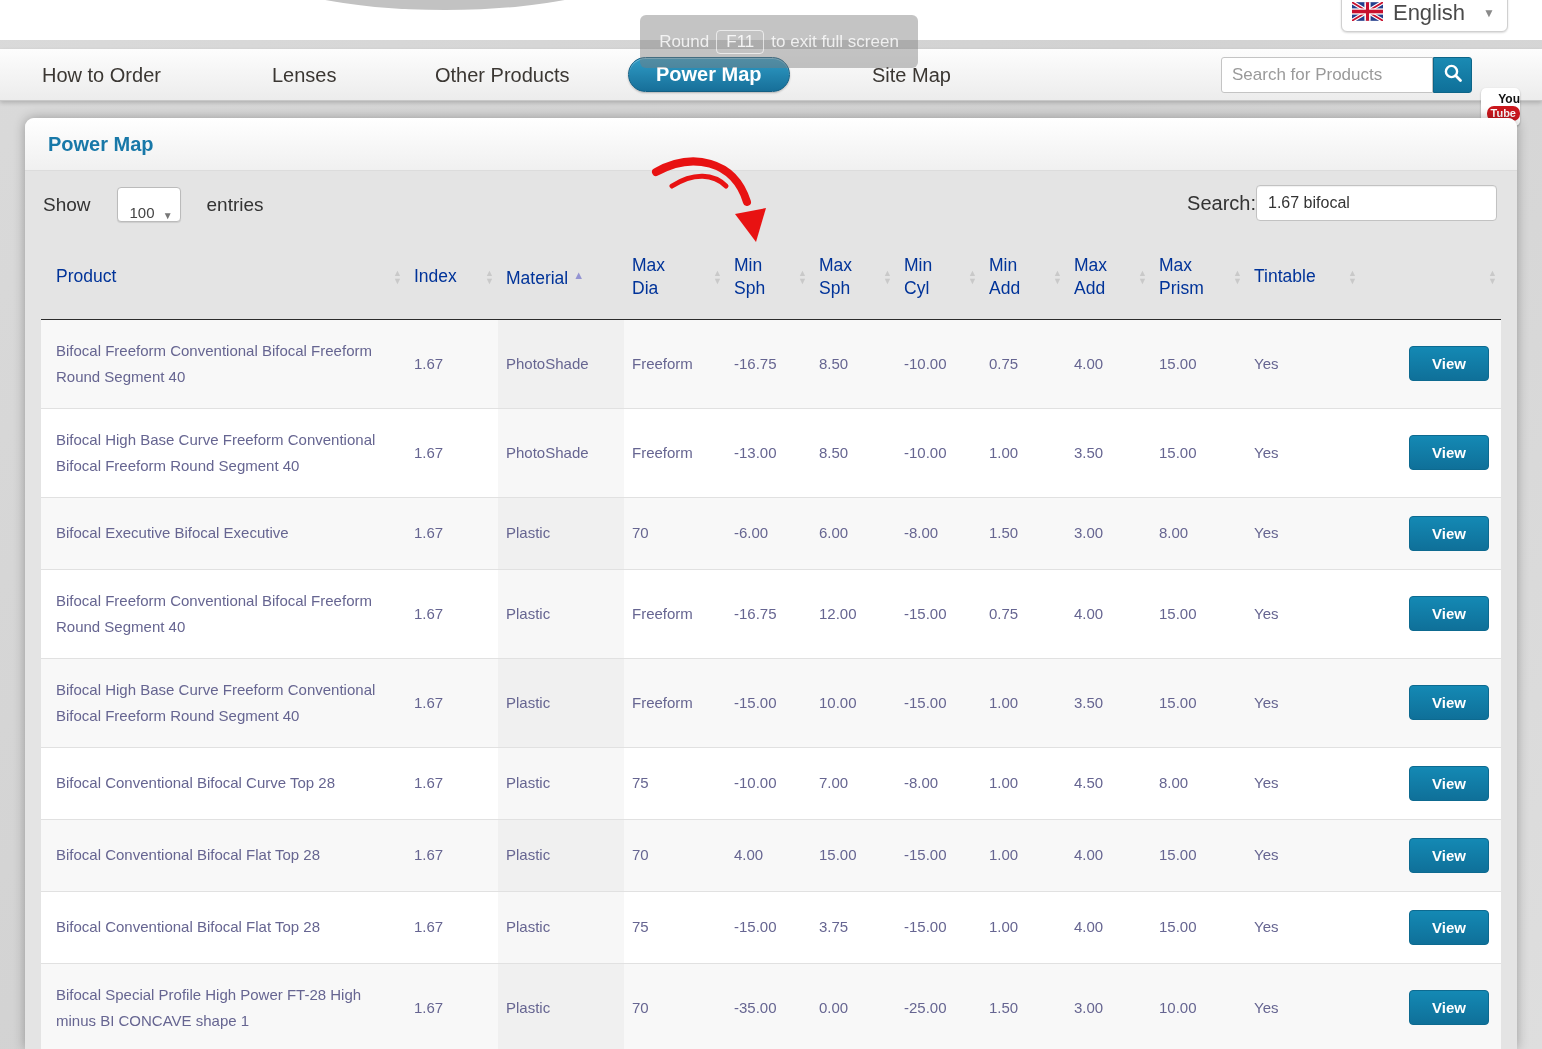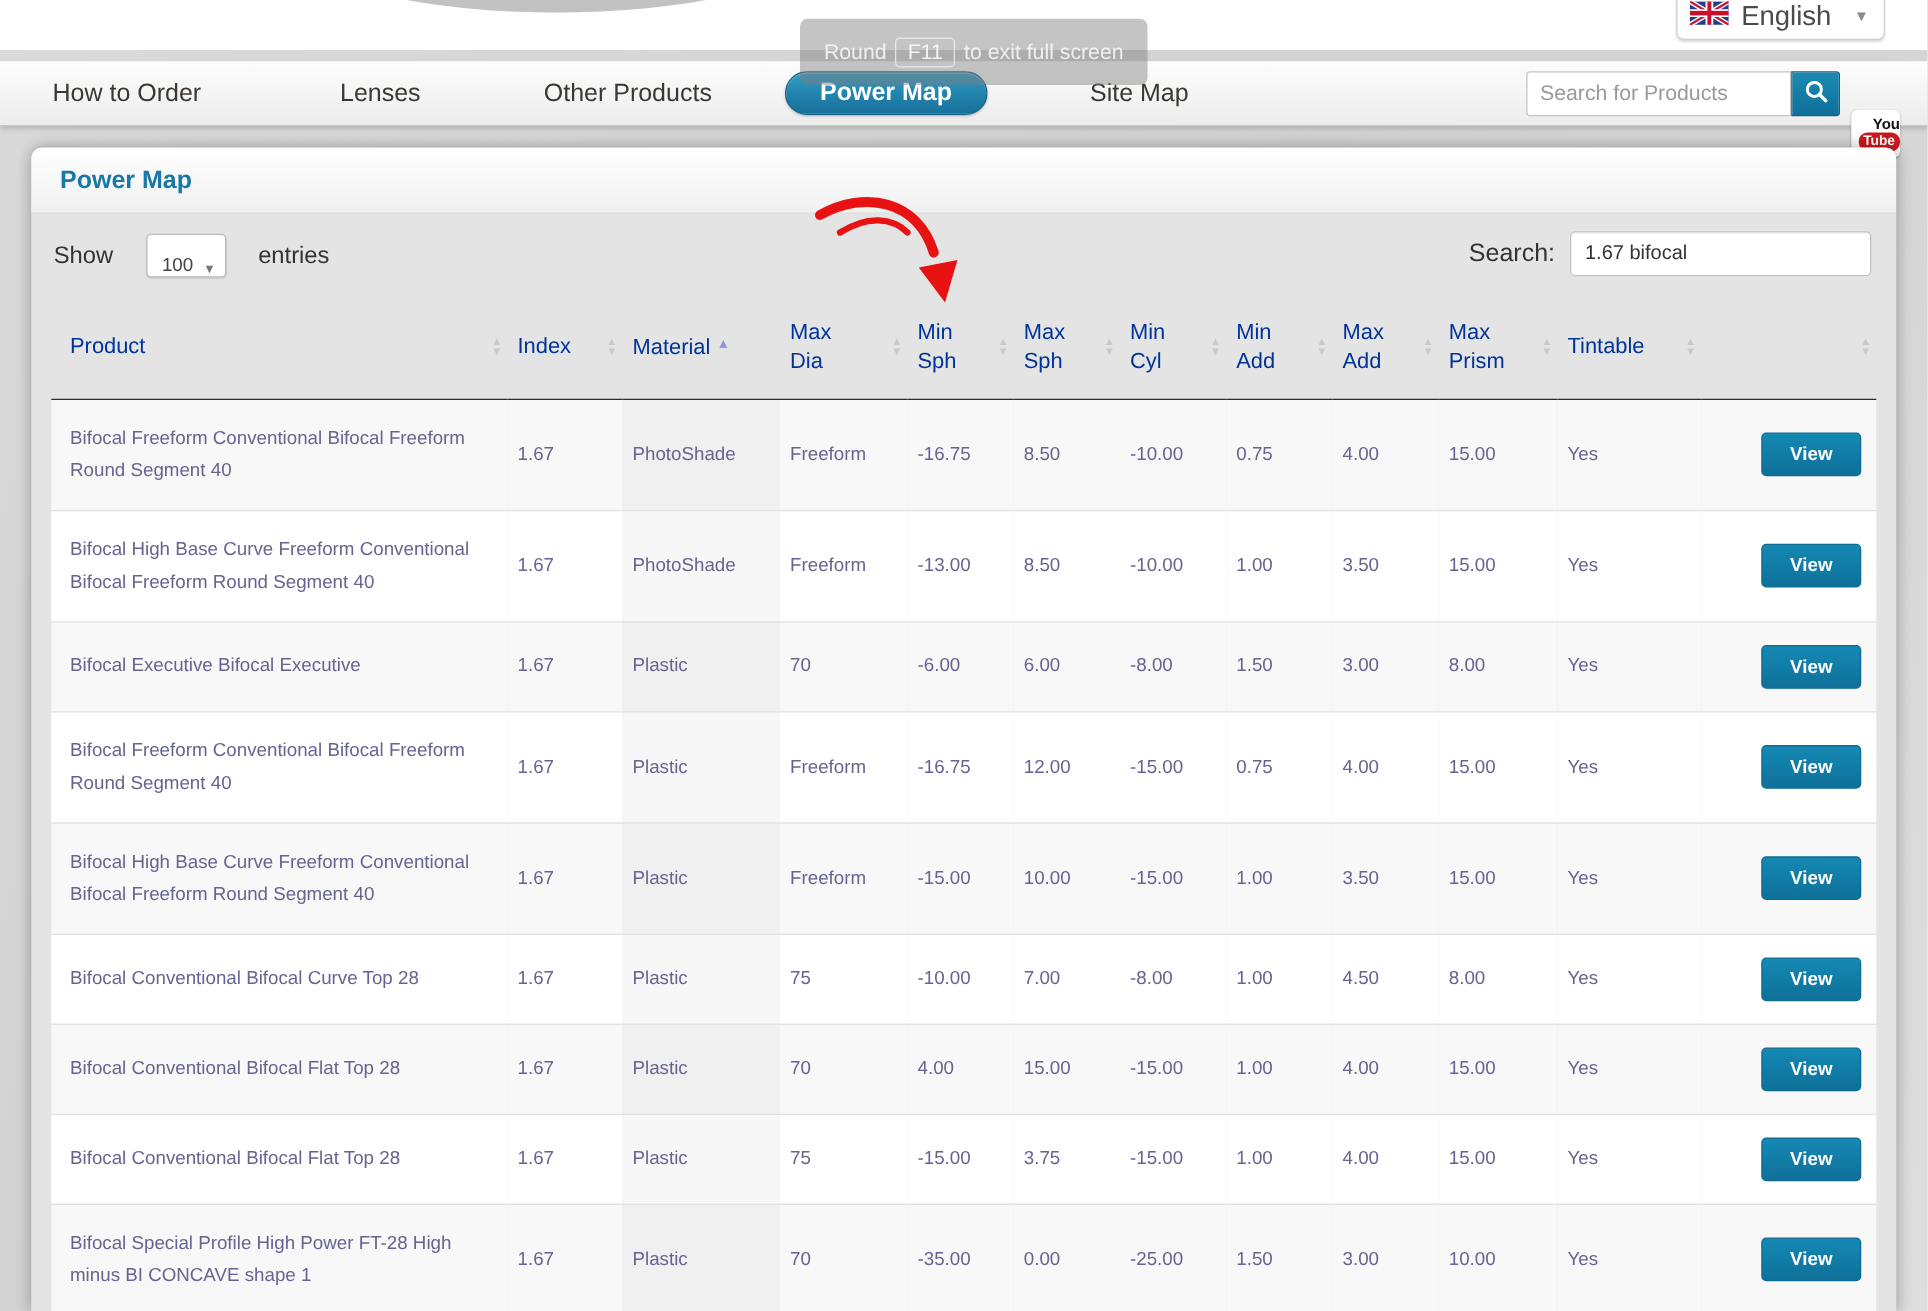--- a/index.html
+++ b/index.html
@@ -64,21 +64,21 @@
   .card-title { padding:15px 0 0 23px; font-size:20px; font-weight:bold; color:#1878a8; }
 
   .controls { position:relative; height:64px; }
   .show-group { position:absolute; left:18px; top:16px; display:flex; align-items:center; gap:26px;
                 font-size:19px; color:#333; }
   .select-box { position:relative; width:64px; height:35px; background:#fff; border:1px solid #bbb;
                 border-radius:4px; box-shadow:0 1px 1px rgba(0,0,0,.1); cursor:pointer;
                 display:flex; align-items:flex-end; }
   .select-box .val { font-size:15px; color:#444; padding-left:12px; }
   .select-box .caret { position:absolute; right:7px; font-size:10px; color:#777; }
-  .search-group { position:absolute; right:20px; top:14px; display:flex; align-items:center; gap:12px;
+  .search-group { position:absolute; right:20px; top:14px; display:flex; align-items:center; 
                   font-size:20px; color:#333; }
   .tbl-search-input { width:241px; height:36px; border:1px solid #c2c2c2; border-radius:4px;
                   background:#fff; padding:0 11px; font-size:16px; color:#333;
                   font-family:"Liberation Sans",sans-serif; box-shadow:inset 0 1px 1px rgba(0,0,0,.06); }
 
   
   .table-wrap { margin:0 16px; }
   table { width:1460px; border-collapse:collapse; table-layout:fixed; }
   thead th { position:relative; color:#003399; font-weight:400; font-size:17.5px; text-align:left;
              vertical-align:middle; height:84px; padding:6px 20px 6px 8px; cursor:pointer;

